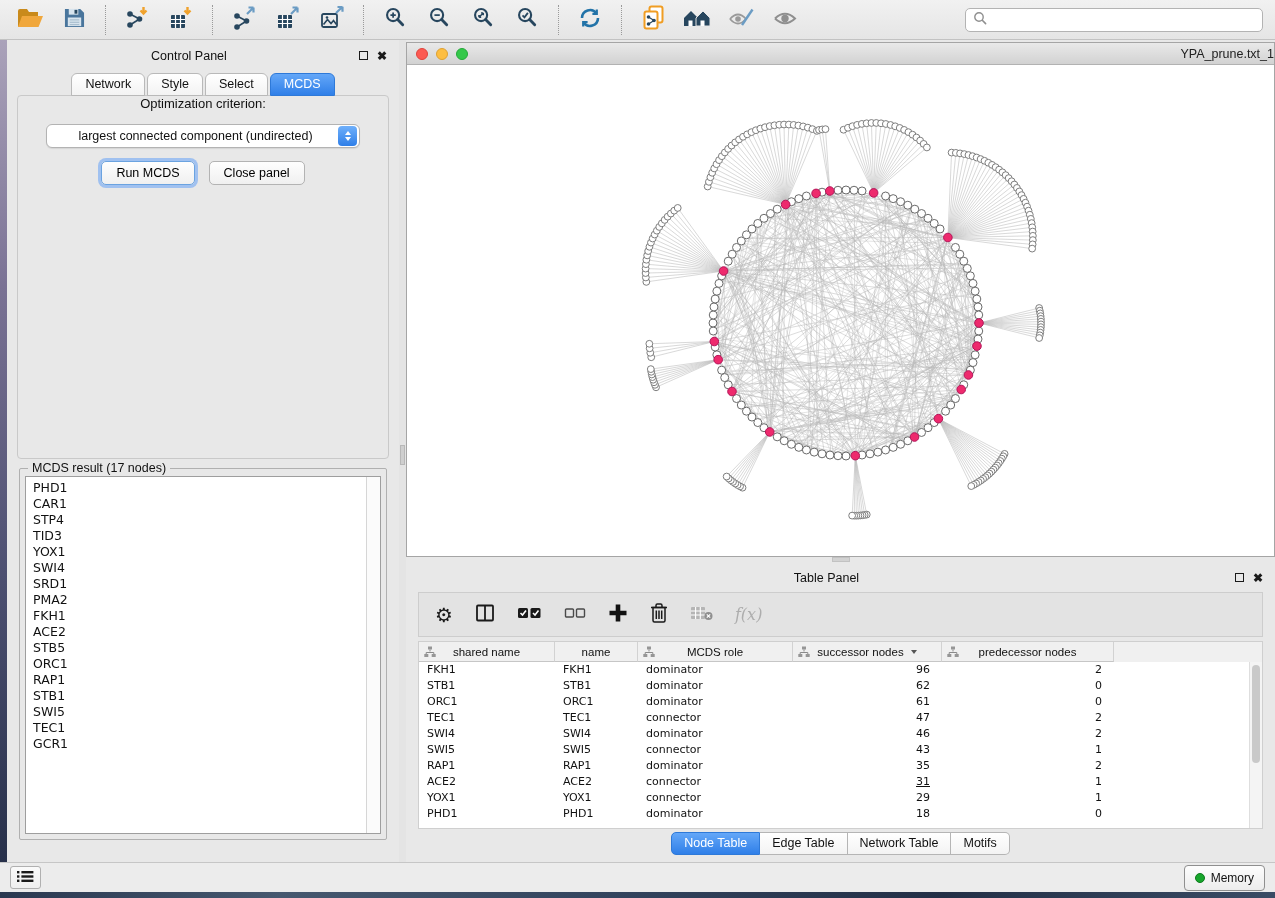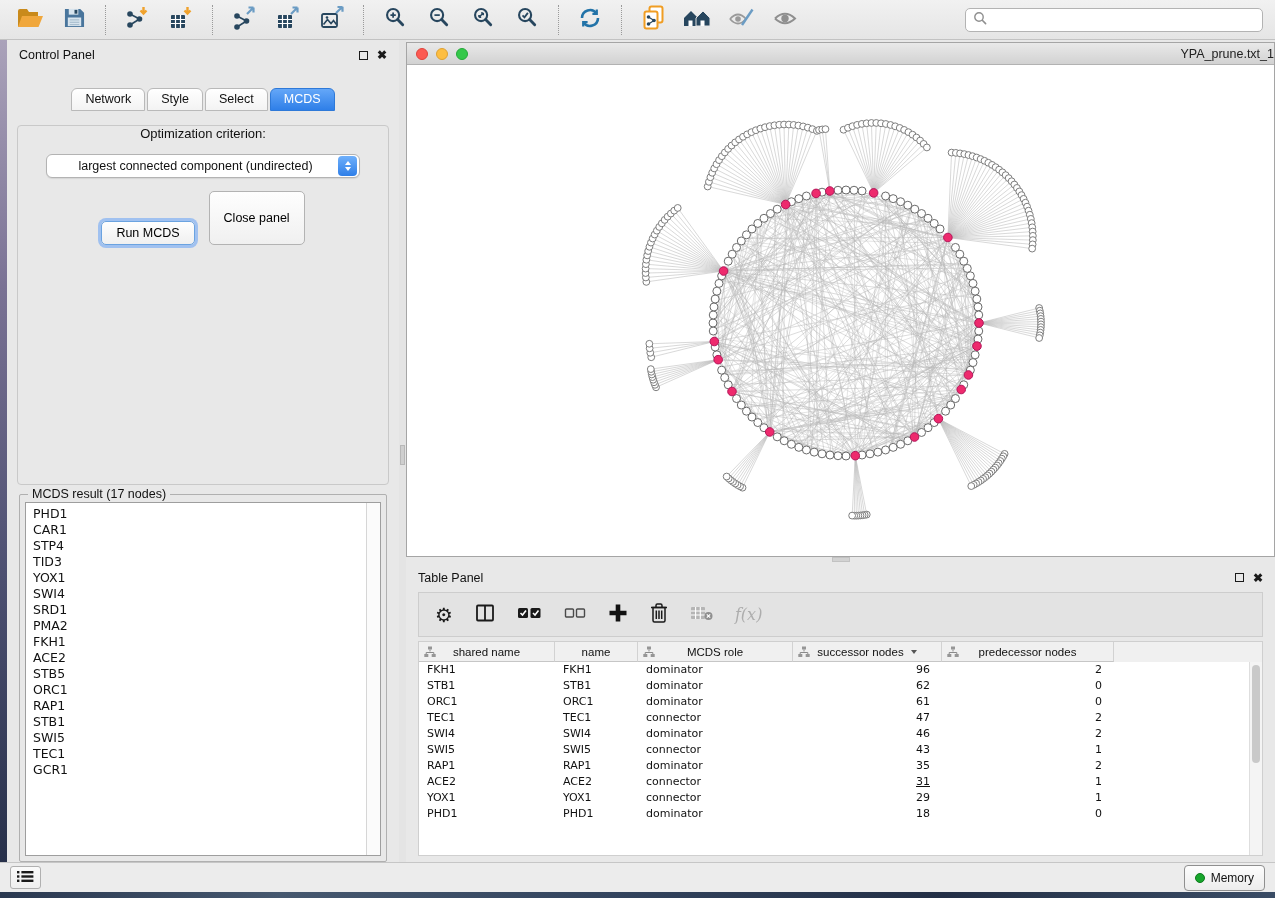--- a/index.html
+++ b/index.html
@@ -15,42 +15,42 @@
   .searchbox{width:298px;height:24px;background:#fff;border:1px solid #b3b3b3;border-radius:5px;
     display:flex;align-items:center;padding:0 7px;gap:5px;margin-right:2px;}
   .searchbox input{border:none;outline:none;flex:1;font-size:12px;background:transparent;font-family:"Liberation Sans",sans-serif;}
 
   
   .main{display:flex;height:822px;}
   .left-strip{width:7px;background:linear-gradient(#aaa2ba,#7a7294 30%,#4d5071 65%,#27304a);}
 
   
   .control-panel{width:392px;background:#e8e8e8;display:flex;flex-direction:column;}
-  .panel-title-row{height:27px;display:flex;align-items:center;padding:4px 12px 0;}
+  .panel-title-row{height:27px;display:flex;align-items:center;padding:4px 12px 0;text-align:center;}
   .panel-title{font-size:12.5px;flex:1;}
   .win-ctrl{display:flex;gap:9px;align-items:center;}
   .float-ic{width:9px;height:9px;border:1.4px solid #1a1a1a;display:inline-block;}
   .close-ic{font-size:12px;font-weight:bold;line-height:1;color:#1a1a1a;}
   .cp-tabs{display:flex;justify-content:center;margin-top:6px;position:relative;z-index:2;}
   .ctab{font-size:12.5px;padding:3px 13px 4px;background:linear-gradient(#ffffff,#f3f3f3);border:1px solid #b9b9b9;
-    border-radius:6px 6px 0 0;margin:15px 1px;}
+    border-radius:6px 6px 0 0;margin:0 1px;}
   .ctab.active{background:linear-gradient(#64a7f8,#2f7fe8);color:#fff;border-color:#2e79d8;}
   .cp-content{margin:-1px 10px 0;border:1px solid #c9c9c9;border-radius:4px;height:364px;text-align:center;}
   .opt-label{font-size:13px;}
   .select{margin:13px auto 0;width:314px;height:24px;border:1px solid #b3b3b3;border-radius:6px;background:#fff;
     display:flex;align-items:center;box-shadow:0 1px 1px rgba(0,0,0,.08);}
   .select-value{flex:1;font-size:12.5px;text-align:center;padding-left:6px;white-space:nowrap;}
   .stepper{width:19px;height:20px;margin-right:2px;background:linear-gradient(#6fb0fb,#2f7fe8);border-radius:4px;
     display:flex;flex-direction:column;align-items:center;justify-content:center;gap:2px;}
   .stepper .up{width:0;height:0;border-left:3.5px solid transparent;border-right:3.5px solid transparent;border-bottom:4.5px solid #fff;}
   .stepper .down{width:0;height:0;border-left:3.5px solid transparent;border-right:3.5px solid transparent;border-top:4.5px solid #fff;}
   .btn-row{margin-top:13px;display:flex;justify-content:center;gap:14px;}
   .btn{font-size:12.5px;font-family:"Liberation Sans",sans-serif;padding:4px 14px;background:linear-gradient(#fefefe,#f0f0f0);
     border:1px solid #b3b3b3;border-radius:5px;}
-  .btn.focused{box-shadow:0 0 0 3px rgba(100,160,245,.55);border-color:#6ba3e0;margin-top:30px;}
+  .btn.focused{box-shadow:0 0 0 3px rgba(100,160,245,.55);border-color:#6ba3e0;}
 
   .result-group{margin:9px 12px 0;border:1px solid #b0b0b0;border-radius:2px;position:relative;height:372px;}
   .group-title{position:absolute;top:-8px;left:8px;background:#e8e8e8;padding:0 4px;font-size:12.5px;}
   .result-box{position:absolute;top:7px;left:5px;right:5px;bottom:5px;background:#fff;border:1px solid #9e9e9e;display:flex;}
   .list-items{flex:1;font-family:"DejaVu Sans",sans-serif;font-size:12.5px;line-height:16px;padding:3px 0 0 7px;overflow:hidden;}
   .list-scroll{width:14px;border-left:1px solid #d6d6d6;background:#fbfbfb;}
 
   .v-splitter{width:7px;background:#e4e4e4;position:relative;}
   .v-splitter .handle{position:absolute;top:405px;left:1px;width:5px;height:20px;background:#cfcfcf;border:1px solid #b8b8b8;}
 
@@ -1317,20 +1317,26 @@
               <div class="td" style="width: 83px;">PHD1</div>
               <div class="td" style="width: 155px;">dominator</div>
               <div class="td num" style="width: 149px;">18</div>
               <div class="td num" style="width: 172px;">0</div>
             </div>
           </div>
         <div class="tscroll">
             <div class="tthumb"></div>
           </div>
       </div>
+      <div class="tp-tabs-row">
+          <div class="btab active">Node Table</div>
+          <div class="btab">Edge Table</div>
+          <div class="btab">Network Table</div>
+          <div class="btab">Motifs</div>
+        </div>
     </div>
   </div>
 </div>
 
 <div class="status-bar">
   <div class="list-btn">
     <span><svg width="17" height="13" viewBox="0 0 17 13">
           <g fill="#1a1a1a">
             <rect x="0" y="1" width="2.4" height="2.4"></rect>
             <rect x="0" y="5.3" width="2.4" height="2.4"></rect>

